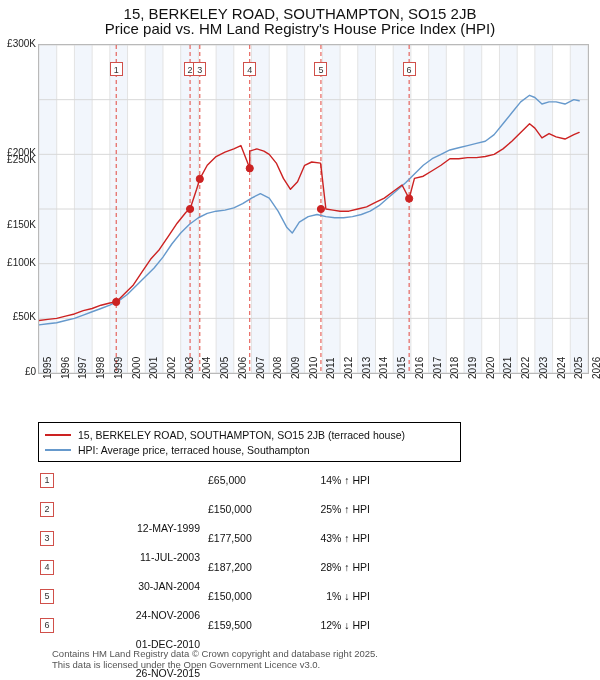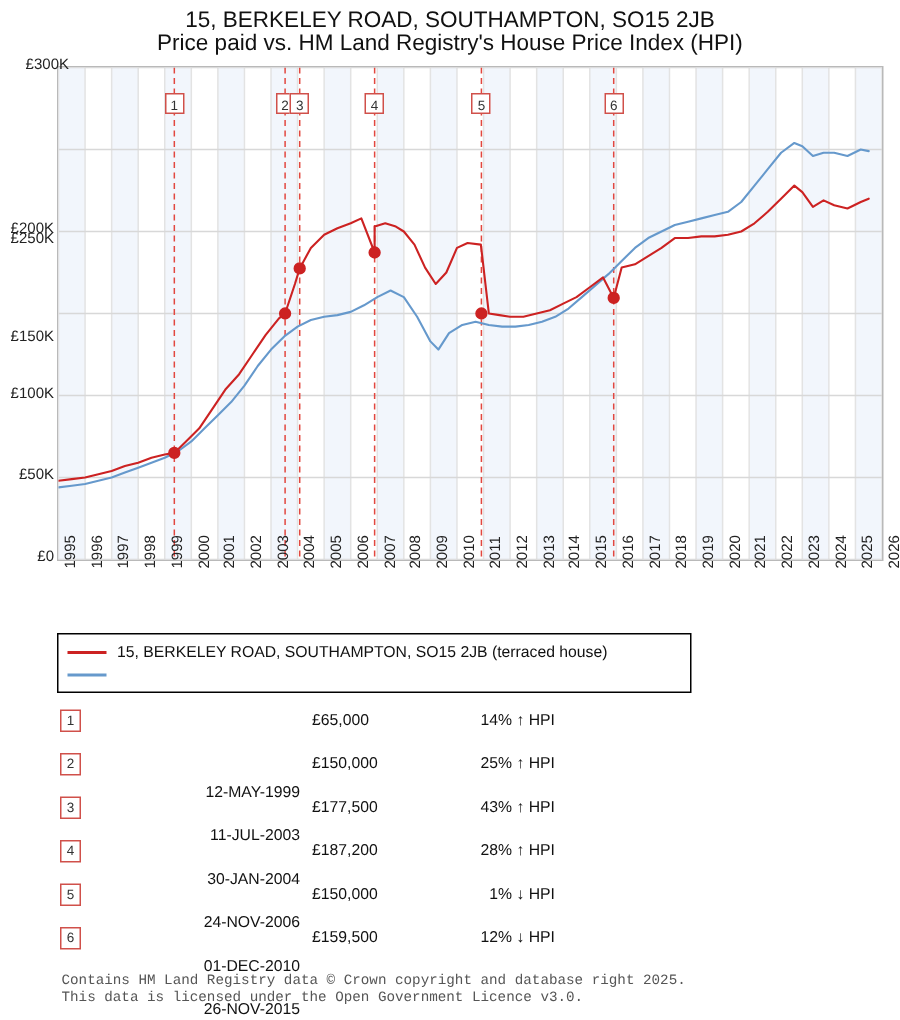--- a/index.html
+++ b/index.html
@@ -141,27 +141,26 @@
   .tdelta {
     position: absolute;
     left: 248px;
     top: 4px;
     width: 82px;
     text-align: right;
   }
   
   #footer {
     position: absolute;
-    left: 41px;
+    left: 52px;
     top: 648px;
     width: 530px;
     font-size: 9.5px;
     line-height: 11px;
     color: #555;
-    font-family: Liberation Mono, monospace;
   }
 </style>
 </head>
 <body>
 
 <div id="page">
 
   <div class="title-block">
     <div class="title-line">15, BERKELEY ROAD, SOUTHAMPTON, SO15 2JB</div>
     <div class="title-line">Price paid vs. HM Land Registry's House Price Index (HPI)</div>
@@ -241,21 +240,21 @@
       </svg>
   <div class="ev-marker" style="left: 70.7142px; top: 17.0533px;">1</div><div class="ev-marker" style="left: 144.564px; top: 17.0533px;">2</div><div class="ev-marker" style="left: 154.304px; top: 17.0533px;">3</div><div class="ev-marker" style="left: 204.245px; top: 17.0533px;">4</div><div class="ev-marker" style="left: 275.438px; top: 17.0533px;">5</div><div class="ev-marker" style="left: 363.632px; top: 17.0533px;">6</div></div>
 
   <div id="y-axis" style="position: absolute; left: 0px; top: 0px; width: 38px; height: 400px;">
       <div class="ylabel" style="position: absolute; left: 0px; width: 36px; top: 372px;">£0</div>
       <div class="ylabel" style="position: absolute; left: 0px; width: 36px; top: 317.333px;">£50K</div>
       <div class="ylabel" style="position: absolute; left: 0px; width: 36px; top: 262.667px;">£100K</div>
       <div class="ylabel" style="position: absolute; left: 0px; width: 36px; top: 208px; margin-top: 17px;">£150K</div>
       <div class="ylabel" style="position: absolute; left: 0px; width: 36px; top: 153.333px;">£200K</div>
       <div class="ylabel" style="position: absolute; left: 0px; width: 36px; top: 115px; margin-top: 45px;">£250K</div>
-      <div class="ylabel" style="position: absolute; left: 10px; width: 36px; top: 44px;">£300K</div>
+      <div class="ylabel" style="position: absolute; left: 0px; width: 36px; top: 44px;">£300K</div>
     </div>
   <div id="x-axis" style="position: absolute; left: 0px; top: 0px; width: 600px; height: 420px;">
       <div class="xlabel" style="left: 42px; top: 379px;">1995</div>
       <div class="xlabel" style="left: 59.7097px; top: 379px;">1996</div>
       <div class="xlabel" style="left: 77.4194px; top: 379px;">1997</div>
       <div class="xlabel" style="left: 95.129px; top: 379px;">1998</div>
       <div class="xlabel" style="left: 112.839px; top: 379px;">1999</div>
       <div class="xlabel" style="left: 130.548px; top: 379px;">2000</div>
       <div class="xlabel" style="left: 148.258px; top: 379px;">2001</div>
       <div class="xlabel" style="left: 165.968px; top: 379px;">2002</div>
@@ -285,20 +284,21 @@
       <div class="xlabel" style="left: 591px; top: 379px;">2026</div>
     </div>
 
   <div id="legend">
     <div class="legend-row">
       <span class="legend-swatch" style="background:#cc2222"></span>
       <span>15, BERKELEY ROAD, SOUTHAMPTON, SO15 2JB (terraced house)</span>
     </div>
     <div class="legend-row">
       <span class="legend-swatch" style="background:#6699cc"></span>
+      <span>HPI: Average price, terraced house, Southampton</span>
     </div>
   </div>
 
   <div id="table">
       <div class="trow">
         <span class="tnum">1</span>
         <span class="tdate">12-MAY-1999</span>
         <span class="tprice">£65,000</span>
         <span class="tdelta">14% ↑ HPI</span>
       </div>

